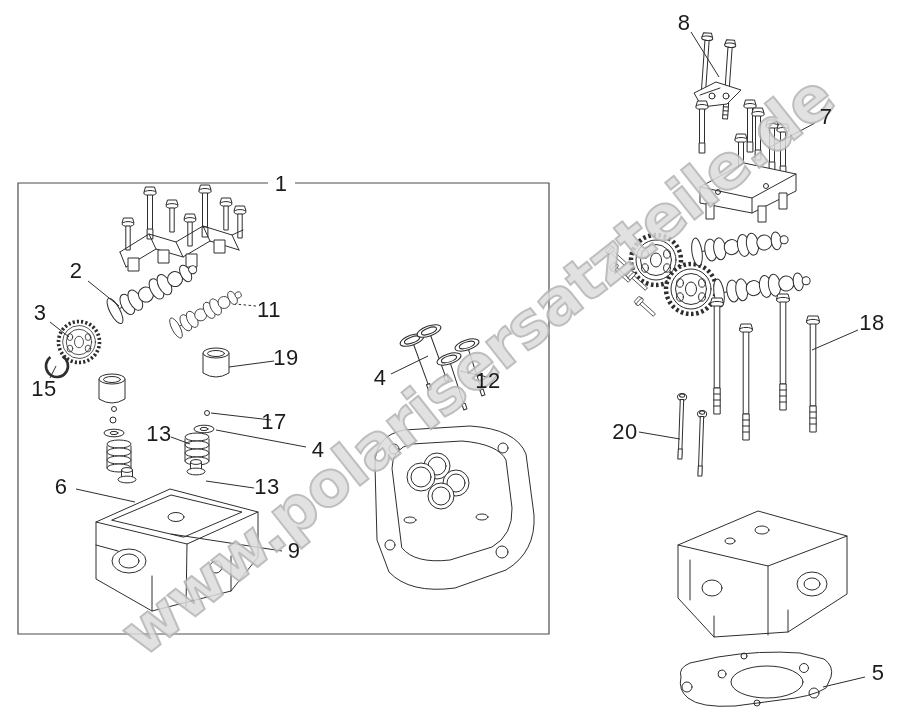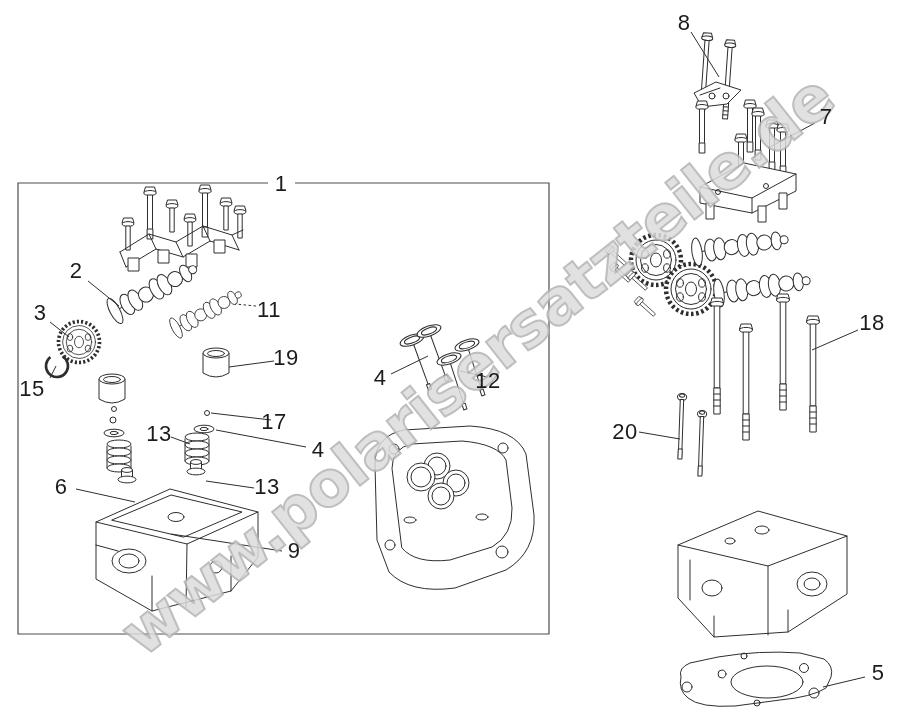--- a/index.html
+++ b/index.html
@@ -313,20 +313,20 @@
   <span class="callout" style="left:878px;top:673px">5</span>
   <span class="callout" style="left:61px;top:487px">6</span>
   <span class="callout" style="left:826px;top:117px">7</span>
   <span class="callout" style="left:684px;top:23px">8</span>
   <span class="callout" style="left:294px;top:551px">9</span>
   <span class="callout" style="left:286px;top:358px">19</span>
   <span class="callout" style="left:269px;top:310px">11</span>
   <span class="callout" style="left:488px;top:381px">12</span>
   <span class="callout" style="left:267px;top:487px">13</span>
   <span class="callout" style="left:318px;top:450px">4</span>
-  <span class="callout" style="left:32px;top:389px">15</span>
+  <span class="callout" style="left:44px;top:389px">15</span>
   <span class="callout" style="left:159px;top:434px">13</span>
   <span class="callout" style="left:274px;top:422px">17</span>
   <span class="callout" style="left:625px;top:432px">20</span>
   <span class="callout" style="left:872px;top:323px">18</span>
 
 
 </div>
 
 </body></html>

